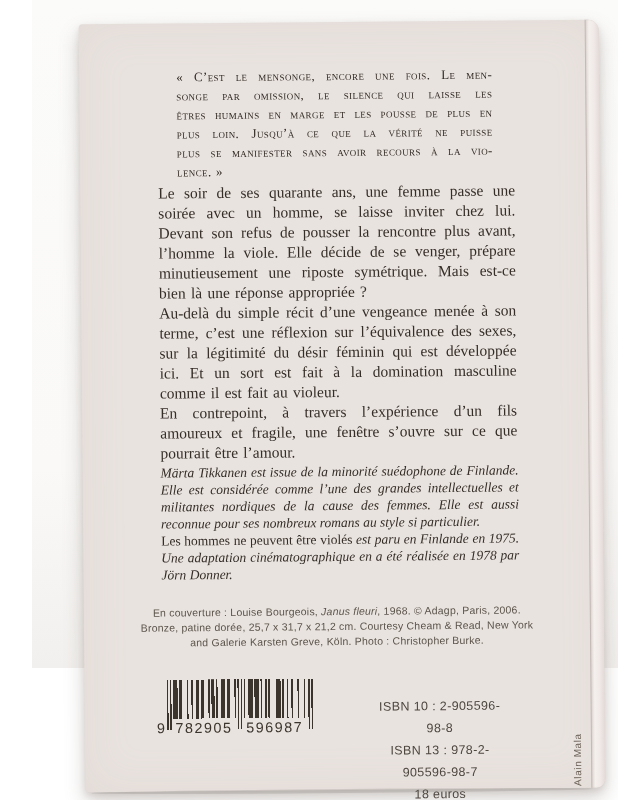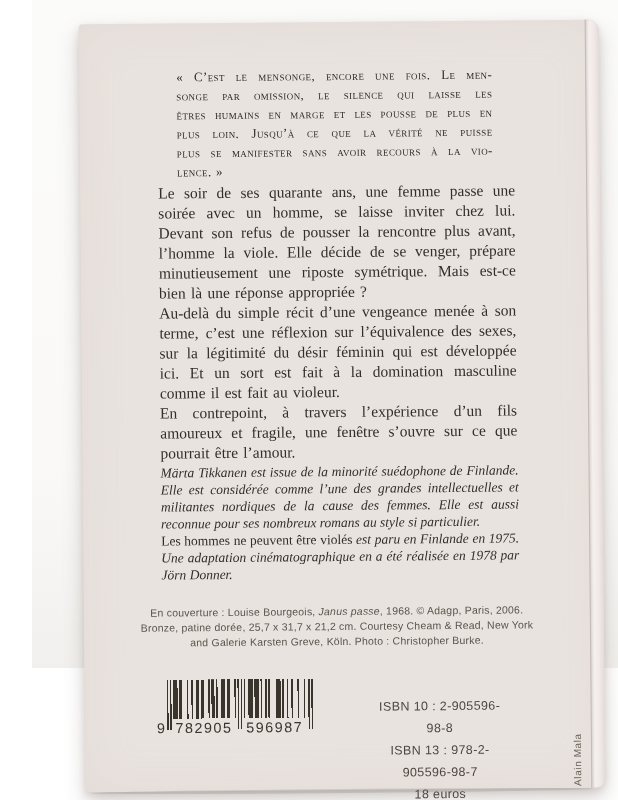--- a/index.html
+++ b/index.html
@@ -67,21 +67,21 @@
           <p class="para">Au-delà du simple récit d’une vengeance menée à son terme, c’est une réflexion sur l’équivalence des sexes, sur la légitimité du désir féminin qui est développée ici. Et un sort est fait à la domination masculine comme il est fait au violeur.</p>
           <p class="para">En contrepoint, à travers l’expérience d’un fils amoureux et fragile, une fenêtre s’ouvre sur ce que pourrait être l’amour.</p>
         </div>
 
       <div class="bio-block">
         <p class="bio">Märta Tikkanen est issue de la minorité suédophone de Finlande. Elle est considérée comme l’une des grandes intellectuelles et militantes nordiques de la cause des femmes. Elle est aussi reconnue pour ses nombreux romans au style si particulier.</p>
         <p class="publication"><span class="pub-title">Les hommes ne peuvent être violés</span><span class="pub-rest"> est paru en Finlande en 1975. Une adaptation cinématographique en a été réalisée en 1978 par Jörn Donner.</span></p>
       </div>
 
       <div class="credits">
-        <div class="credit-line"><span>En couverture : Louise Bourgeois, </span><span class="it">Janus passe</span><span>, 1968. © Adagp, Paris, 2006.</span></div>
+        <div class="credit-line"><span>En couverture : Louise Bourgeois, </span><span class="it">Janus fleuri</span><span>, 1968. © Adagp, Paris, 2006.</span></div>
         <div class="credit-line">Bronze, patine dorée, 25,7 x 31,7 x 21,2 cm. Courtesy Cheam &amp; Read, New York</div>
         <div class="credit-line">and Galerie Karsten Greve, Köln. Photo : Christopher Burke.</div>
       </div>
 
       <div class="barcode">
         <svg id="barcode-svg" width="162" height="56" viewBox="0 0 158 54">
             <rect x="12.00" y="0" width="1.5" height="49" fill="#3b342c"></rect>
             <rect x="15.00" y="0" width="1.5" height="49" fill="#3b342c"></rect>
             <rect x="18.00" y="0" width="1.5" height="38" fill="#3b342c"></rect>
             <rect x="19.50" y="0" width="1.5" height="38" fill="#3b342c"></rect>

